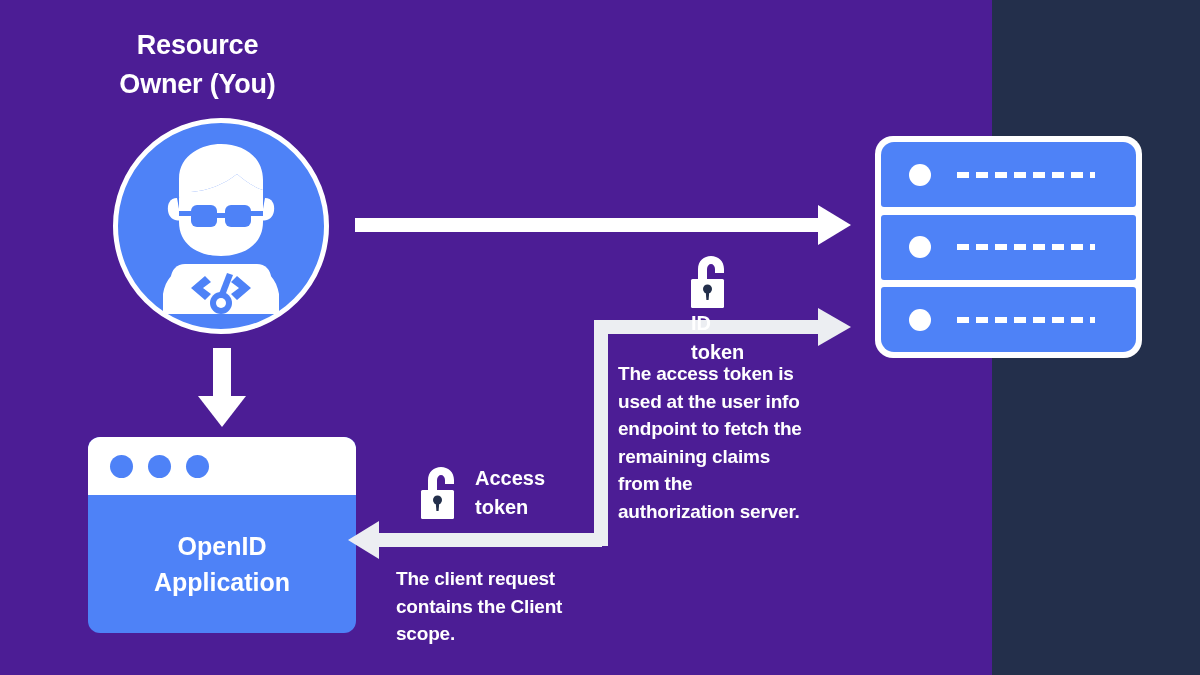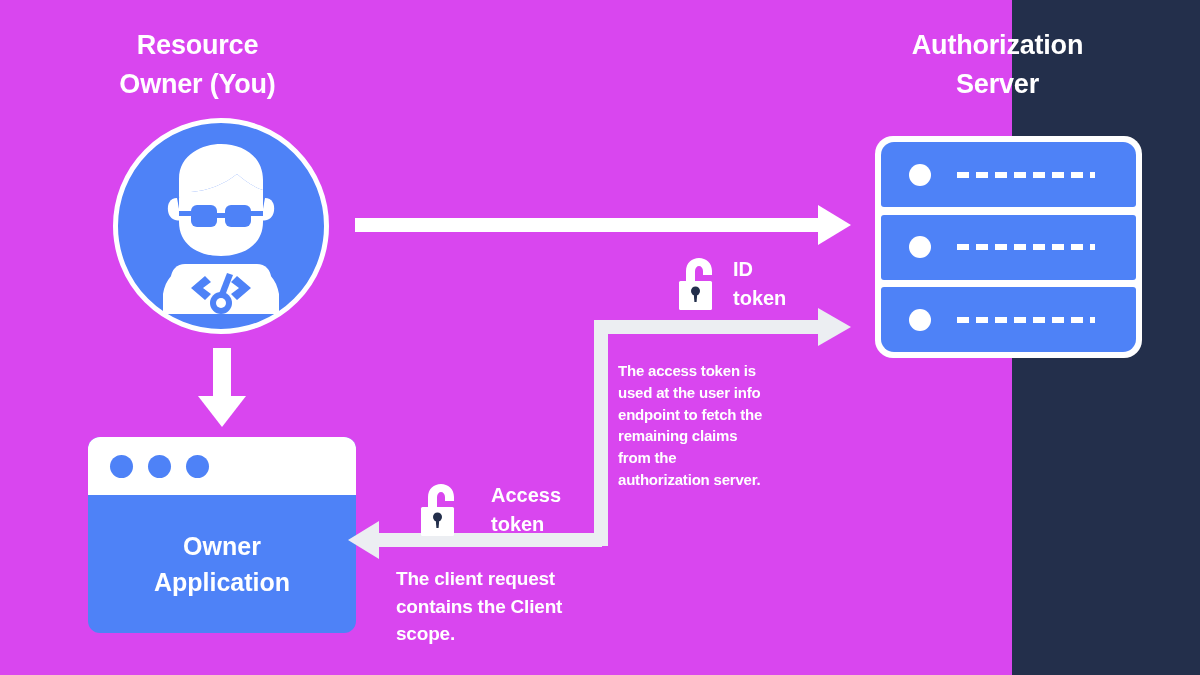--- a/index.html
+++ b/index.html
@@ -11,22 +11,21 @@
     width: 1200px;
     height: 675px;
     background: #232f4b;
     font-family: "Liberation Sans", sans-serif;
     overflow: hidden;
   }
   #stage {
     position: relative;
     width: 992px;
     height: 675px;
-    background: #d946ef;
-    padding-left: 20px;
+    background: #4c1d95;
   }
 
   
   .lbl {
     position: absolute;
     color: #ffffff;
     font-weight: bold;
     letter-spacing: -0.2px;
   }
 
@@ -154,61 +153,59 @@
     top: 139px;
     width: 300px;
     font-size: 19px;
     line-height: 1.45;
     text-align: center;
   }
   #caption-access-token-info {
     left: 618px;
     top: 360px;
     width: 232px;
-    font-size: 15px;
+    font-size: 19px;
     line-height: 1.45;
     text-align: left;
   }
   #caption-client-request {
     left: 396px;
     top: 565px;
     width: 230px;
     font-size: 19px;
     line-height: 1.45;
     text-align: left;
   }
 
   
   .token-badge {
     position: absolute;
     display: flex;
     align-items: center;
   }
-  #badge-id-token     { left: 678px; top: 255px; }
-  #badge-access-token { left: 420px; top: 481px; gap: 16px; }
+  #badge-id-token     { left: 678px; top: 255px; flex-direction: column; }
+  #badge-access-token { left: 420px; top: 464px; }
   .lock-icon { flex: none; }
   .token-text {
     color: #ffffff;
     font-weight: bold;
     font-size: 20px;
     line-height: 1.45;
     margin-left: 13px;
     white-space: pre-line;
   }
 </style>
 </head>
 <body>
 
 <div id="stage">
 
   <div class="lbl heading" id="ro-title" style="white-space: pre-line;">Resource
 Owner (You)</div>
 
-  <div class="lbl heading" id="as-title" style="white-space: pre-line;">Authorization
-Server</div>
 
   <div id="avatar-circle"></div>
   <svg id="avatar-svg" viewBox="0 0 216 216">
     <g fill="#ffffff">
 
       <path d="M66 61 C66 36, 90 26, 108 26 C131 26, 150 39, 150 62 L150 72
                C140 69, 131 62, 124 56 C112 66, 94 73, 78 74 L78 95
                C72 93, 66 86, 66 78 Z"></path>
 
       <path d="M64 80 C57 80, 54 86, 55 93 C56 100, 62 104, 68 102 Z"></path>
@@ -255,21 +252,21 @@
       <div class="server-dashes"></div>
     </div>
   </div>
 
   <div id="client-window">
     <div id="client-titlebar">
       <div class="client-dot"></div>
       <div class="client-dot"></div>
       <div class="client-dot"></div>
     </div>
-    <div id="client-label" style="white-space: pre-line;">Owner
+    <div id="client-label" style="white-space: pre-line;">OpenID
 Application</div>
   </div>
 
   <svg id="arrows">
 
     <g>
       <rect x="355" y="218" width="466" height="14" fill="#ffffff"></rect>
       <polygon points="818,205 851,225 818,245" fill="#ffffff"></polygon>
     </g>
 

